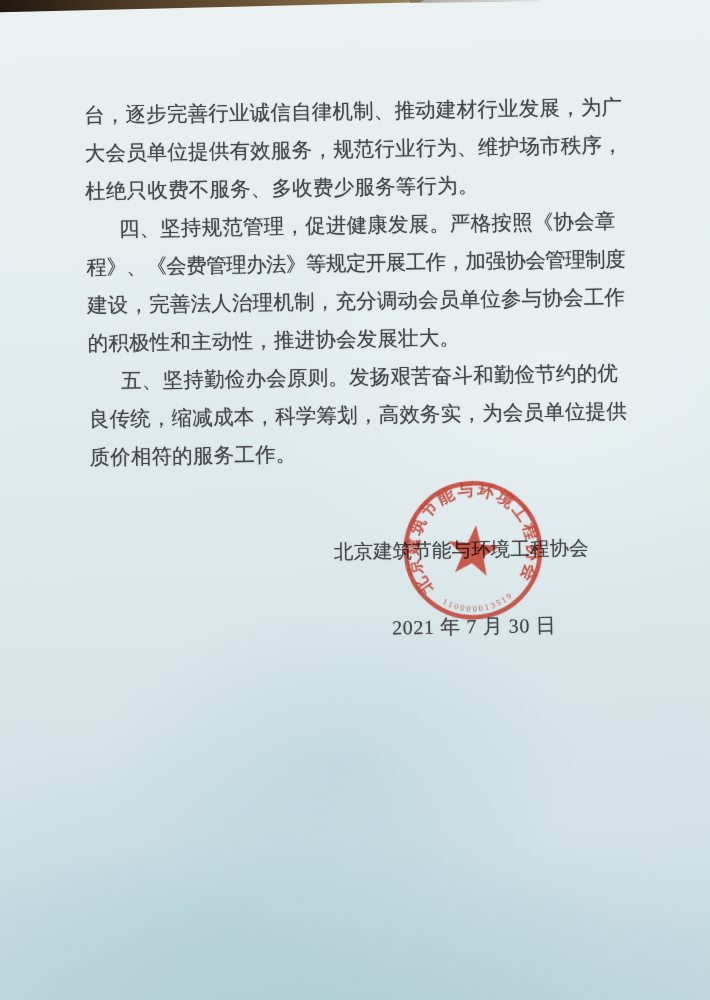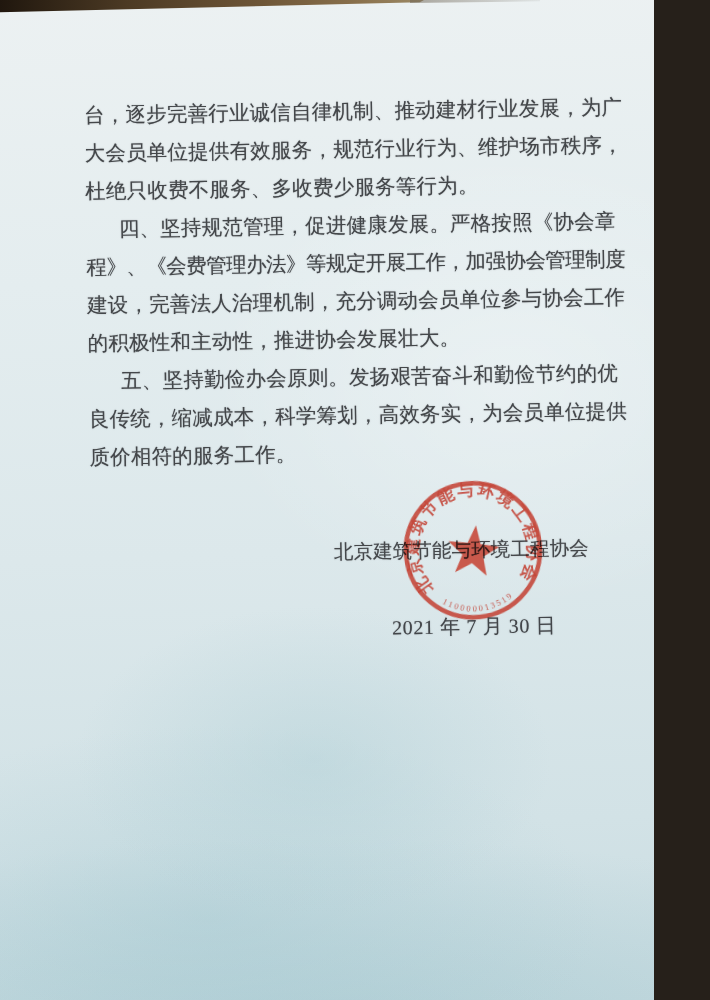--- a/index.html
+++ b/index.html
@@ -2,21 +2,21 @@
 <html><head>
 <meta charset="utf-8">
 <style>
   html,body { margin:0; padding:0; }
   body {
     width:710px; height:1000px; overflow:hidden;
     background:#26201a;
     font-family:"Liberation Serif","DejaVu Serif",serif;
   }
   .photo {
-    position:relative; width:654px; height:1000px; overflow:hidden;
+    position:relative; width:710px; height:1000px; overflow:hidden;
     background-image:
       radial-gradient(ellipse 340px 220px at 48% 76%, rgba(168,203,210,0.38), transparent 70%),
       radial-gradient(ellipse 420px 320px at 78% 38%, rgba(255,255,255,0.28), transparent 72%),
       radial-gradient(ellipse 520px 260px at 32% 92%, rgba(158,197,206,0.34), transparent 75%),
       radial-gradient(ellipse 900px 240px at 50% 103%, rgba(150,192,201,0.45), transparent 80%),
       linear-gradient(178deg, #ecf1f2 0%, #e4edef 28%, #dce8eb 55%, #d2e2e6 82%, #c9dce1 100%);
   }
   
   .table-edge {
     position:absolute; top:0; left:0; width:424px; height:14px;

